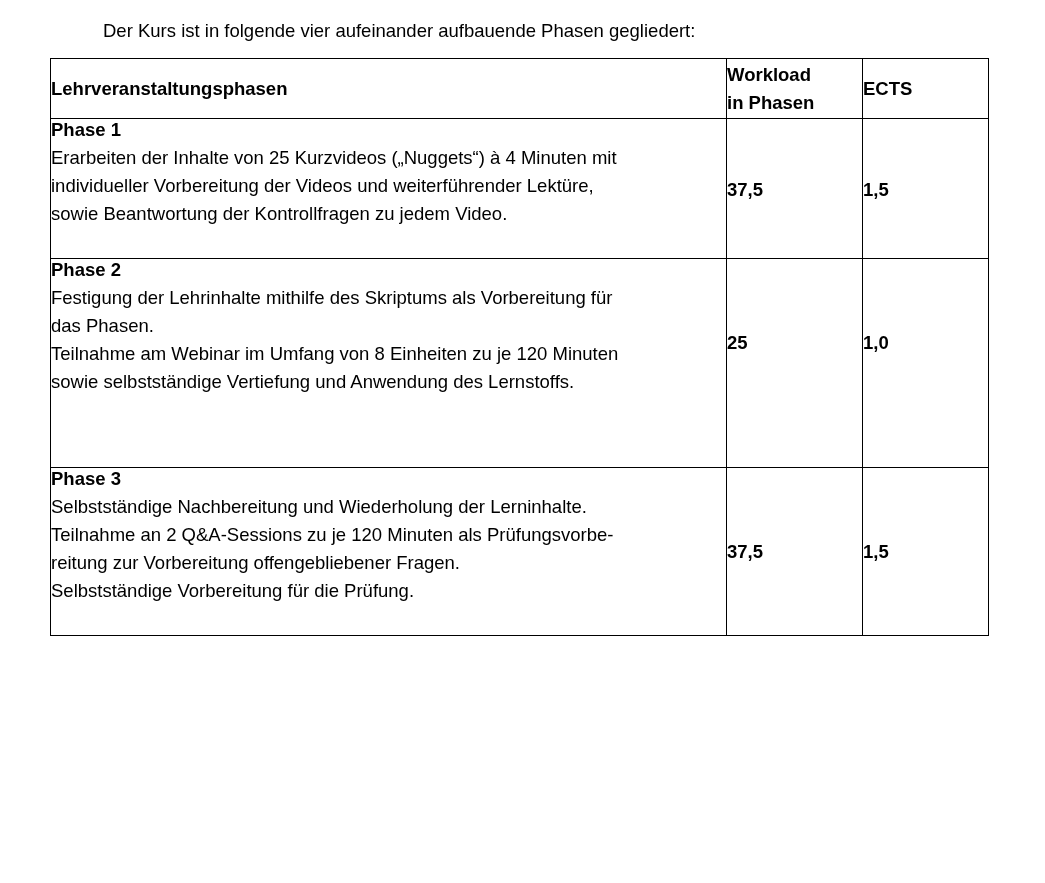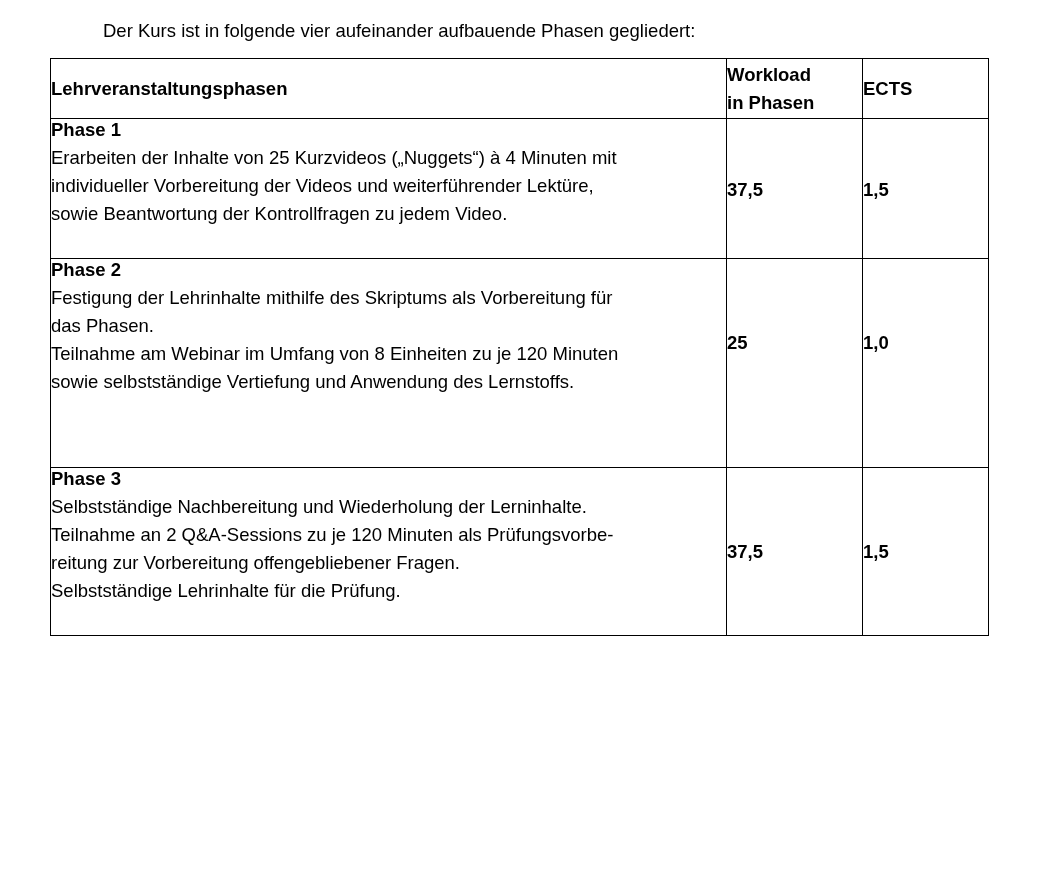--- a/index.html
+++ b/index.html
@@ -116,19 +116,19 @@
     <td class="num">1,0</td>
   </tr>
 
 
   <tr class="r4">
     <td class="desc">
       <span class="phase-title">Phase 3</span>
       <span class="phase-line">Selbstständige Nachbereitung und Wiederholung der Lerninhalte.</span>
       <span class="phase-line">Teilnahme an 2 Q&amp;A-Sessions zu je 120 Minuten als Prüfungsvorbe-</span>
       <span class="phase-line">reitung zur Vorbereitung offengebliebener Fragen.</span>
-      <span class="phase-line">Selbstständige Lehrinhalte für die Prüfung.</span>
+      <span class="phase-line">Selbstständige Vorbereitung für die Prüfung.</span>
     </td>
     <td class="num">37,5</td>
     <td class="num">1,5</td>
   </tr>
 </tbody>
   </table>
 
 </body></html>

